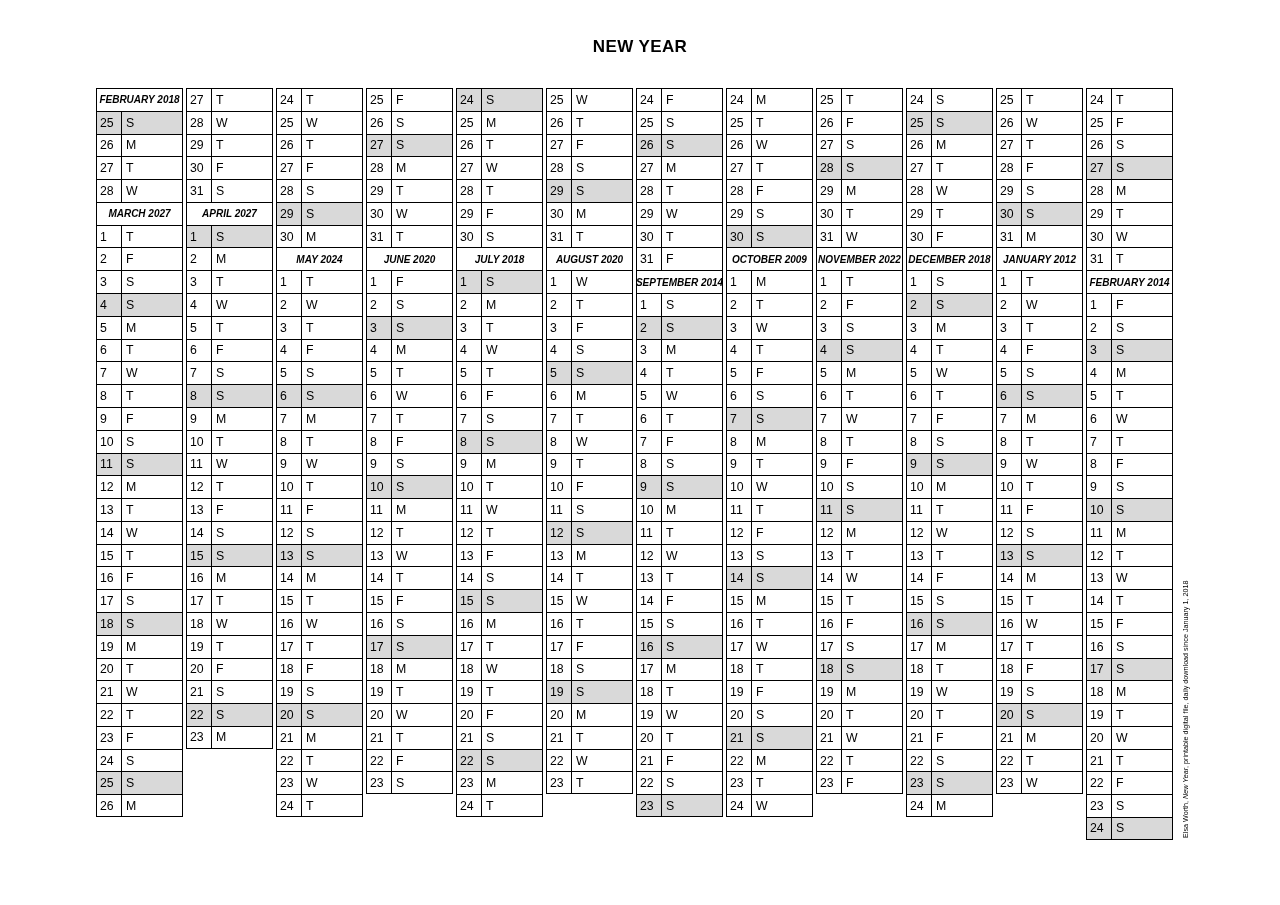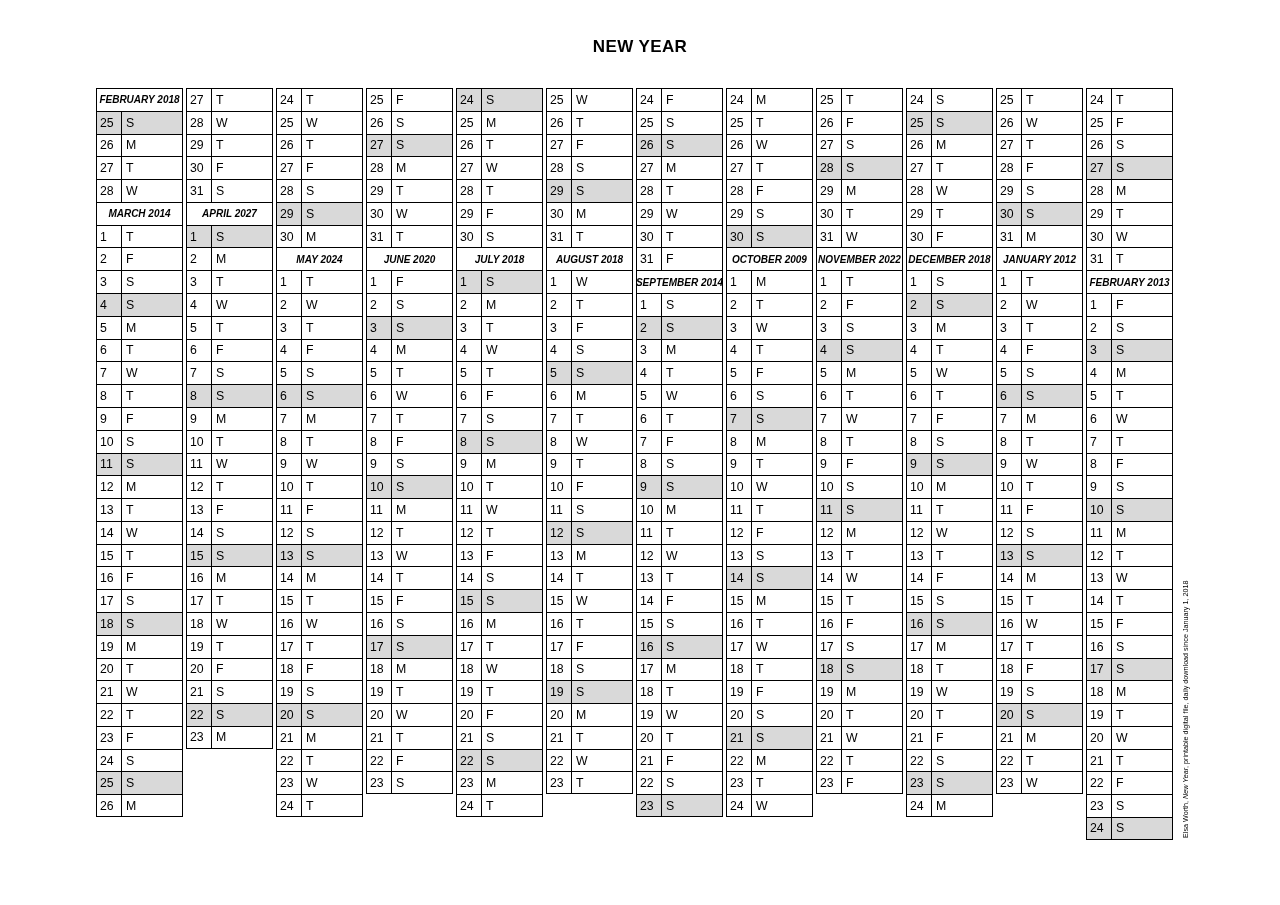--- a/index.html
+++ b/index.html
@@ -56,21 +56,21 @@
         <span class="dow">M</span>
       </div>
       <div class="cell">
         <span class="num">27</span>
         <span class="dow">T</span>
       </div>
       <div class="cell">
         <span class="num">28</span>
         <span class="dow">W</span>
       </div>
-      <div class="cell month">MARCH 2014</div>
+      <div class="cell month">MARCH 2027</div>
       <div class="cell">
         <span class="num">1</span>
         <span class="dow">T</span>
       </div>
       <div class="cell">
         <span class="num">2</span>
         <span class="dow">F</span>
       </div>
       <div class="cell">
         <span class="num">3</span>
@@ -683,21 +683,21 @@
         <span class="dow">S</span>
       </div>
       <div class="cell">
         <span class="num">30</span>
         <span class="dow">M</span>
       </div>
       <div class="cell">
         <span class="num">31</span>
         <span class="dow">T</span>
       </div>
-      <div class="cell month">AUGUST 2018</div>
+      <div class="cell month">AUGUST 2020</div>
       <div class="cell">
         <span class="num">1</span>
         <span class="dow">W</span>
       </div>
       <div class="cell">
         <span class="num">2</span>
         <span class="dow">T</span>
       </div>
       <div class="cell">
         <span class="num">3</span>
@@ -1437,21 +1437,21 @@
         <span class="dow">T</span>
       </div>
       <div class="cell">
         <span class="num">30</span>
         <span class="dow">W</span>
       </div>
       <div class="cell">
         <span class="num">31</span>
         <span class="dow">T</span>
       </div>
-      <div class="cell month">FEBRUARY 2013</div>
+      <div class="cell month">FEBRUARY 2014</div>
       <div class="cell">
         <span class="num">1</span>
         <span class="dow">F</span>
       </div>
       <div class="cell">
         <span class="num">2</span>
         <span class="dow">S</span>
       </div>
       <div class="cell sun">
         <span class="num">3</span>

